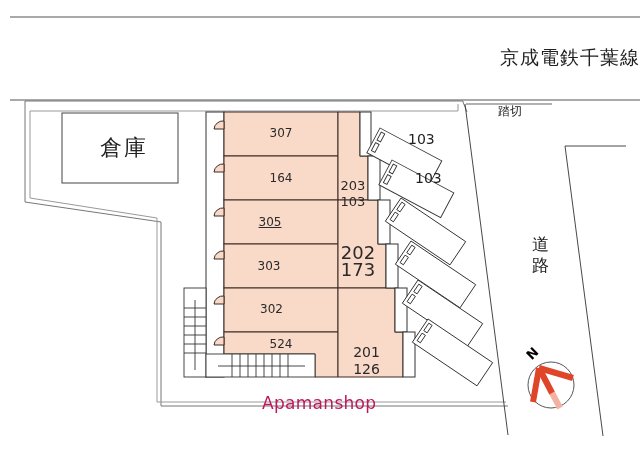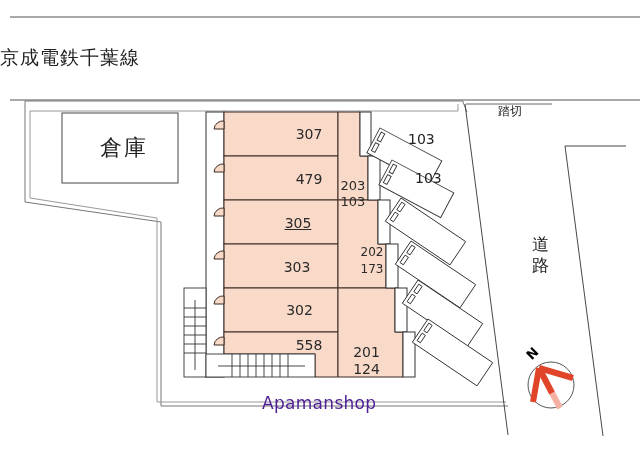--- a/index.html
+++ b/index.html
@@ -1,27 +1,27 @@
 <!DOCTYPE html>
 <html><head>
 <meta charset="utf-8">
 <style>
   html, body { margin: 0; padding: 0; background: #ffffff; }
   body { width: 640px; height: 452px; position: relative; overflow: hidden;
          font-family: "DejaVu Sans", sans-serif; }
   svg { position: absolute; left: 0; top: 0; }
   .lbl { position: absolute; color: #222; white-space: nowrap; line-height: 1; }
-  .railway { left: 0; width: 640px; top: 48px; text-align: left; font-size: 19px; letter-spacing: 1px; color: #222; }
+  .railway { left: 0; width: 640px; top: 48px; text-align: right; font-size: 19px; letter-spacing: 1px; color: #222; }
   .crossing { left: 498px; top: 105px; font-size: 12px; }
   .warehouse { left: 100px; top: 137px; font-size: 22px; letter-spacing: 2px; }
   .road { left: 520px; top: 234px; font-size: 17px; line-height: 21px; white-space: normal; width: 20px; margin-left: 12px; }
-  .unit { font-size: 14px; text-align: center; color: #2a2a2a; margin-left: 28px; }
+  .unit { font-size: 12px; text-align: center; color: #2a2a2a; }
   .unit2 { font-size: 13px; text-align: center; line-height: 16px; color: #2a2a2a; margin-top: 14px; }
   .park { font-size: 14px; color: #222; }
-  .watermark { left: 262px; top: 395px; font-size: 17px; color: #4c1d95; letter-spacing: 0.3px; }
+  .watermark { left: 262px; top: 395px; font-size: 17px; color: #be185d; letter-spacing: 0.3px; }
   .north { position: absolute; left: 527px; top: 346px; font-size: 13px; font-weight: bold; transform: rotate(-45deg); color: #000; }
 </style>
 </head>
 <body>
 
 <svg width="640" height="452" viewBox="0 0 640 452">
 
   <line x1="10" y1="17" x2="640" y2="17" stroke="#555" stroke-width="1.2"></line>
   <line x1="10" y1="100" x2="640" y2="100" stroke="#555" stroke-width="1.2"></line>
 
@@ -134,36 +134,36 @@
     <line x1="539" y1="368" x2="533" y2="402" stroke="#e0452a" stroke-width="6"></line>
   </g>
 </svg>
 
 <div class="lbl railway">京成電鉄千葉線</div>
 <div class="lbl crossing">踏切</div>
 <div class="lbl warehouse">倉庫</div>
 <div class="lbl road">道路</div>
 
 <div class="lbl unit" style="left:224px;top:127px;width:114px;">307</div>
-<div class="lbl unit" style="left:224px;top:172px;width:114px;">479</div>
+<div class="lbl unit" style="left:224px;top:172px;width:114px;">164</div>
 <div class="lbl unit" style="left:224px;top:216px;width:92px;text-decoration:underline;">305</div>
 <div class="lbl unit" style="left:212px;top:260px;width:114px;">303</div>
 <div class="lbl unit" style="left:224px;top:303px;width:95px;">302</div>
-<div class="lbl unit" style="left:224px;top:338px;width:114px;">558</div>
+<div class="lbl unit" style="left:224px;top:338px;width:114px;">524</div>
 
 <div class="lbl unit2" style="left:338px;top:164px;width:30px;">
   <div>203</div>
   <div>103</div>
 </div>
-<div class="lbl unit2" style="left:352px;top:230px;width:40px;font-size:12px;line-height:17px;">
+<div class="lbl unit2" style="left:338px;top:230px;width:40px;font-size:18px;line-height:17px;">
   <div>202</div>
   <div>173</div>
 </div>
 <div class="lbl unit2" style="left:338px;top:330px;width:57px;font-size:14px;line-height:17px;">
   <div>201</div>
-  <div>124</div>
+  <div>126</div>
 </div>
 
 <div class="lbl park" style="left:408px;top:132px;">103</div>
 <div class="lbl park" style="left:415px;top:171px;">103</div>
 
 <div class="north">N</div>
 <div class="lbl watermark">Apamanshop</div>
 
 </body></html>

